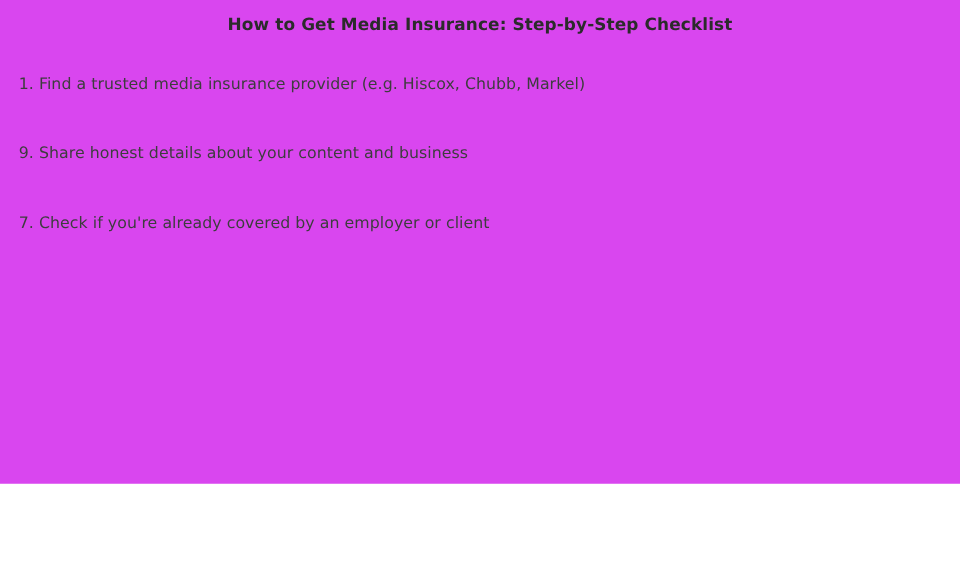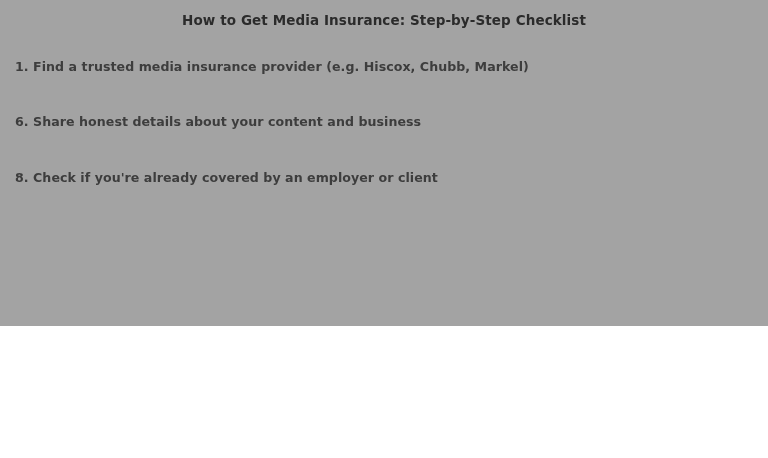--- a/index.html
+++ b/index.html
@@ -13,22 +13,22 @@
     width: 768px;
     height: 458px;
     overflow: hidden;
     font-family: "DejaVu Sans", "Liberation Sans", sans-serif;
     -webkit-font-smoothing: antialiased;
   }
 
   #page {
     position: relative;
     width: 768px;
-    height: 326px;
-    background: #a3a3a3;
+    height: 387px;
+    background: #d946ef;
     box-sizing: border-box;
   }
 
   #doc-title {
     position: absolute;
     left: 0;
     top: 0;
     width: 768px;
     text-align: center;
     font-size: 13.5px;
@@ -45,21 +45,21 @@
     top: 55px;
     width: 738px;
     list-style: none;
     margin: 0;
     padding: 0;
   }
 
   #checklist .checklist-item {
     height: 55.3px;
     font-size: 12.6px;
-    font-weight: bold;
+    font-weight: normal;
     color: #3d3d3d;
     line-height: 24px;
     white-space: nowrap;
     letter-spacing: 0.05px;
   }
 
   #checklist .checklist-item .item-text {
     display: inline;
   }
 </style>
@@ -68,20 +68,20 @@
 
 <div id="page">
 
   <h1 id="doc-title">How to Get Media Insurance: Step-by-Step Checklist</h1>
 
   <ol id="checklist">
     <li class="checklist-item">
       <span class="item-text">1. Find a trusted media insurance provider (e.g. Hiscox, Chubb, Markel)</span>
     </li>
     <li class="checklist-item">
-      <span class="item-text">6. Share honest details about your content and business</span>
+      <span class="item-text">9. Share honest details about your content and business</span>
     </li>
     <li class="checklist-item">
-      <span class="item-text">8. Check if you're already covered by an employer or client</span>
+      <span class="item-text">7. Check if you're already covered by an employer or client</span>
     </li>
   </ol>
 
 </div>
 
 </body></html>

